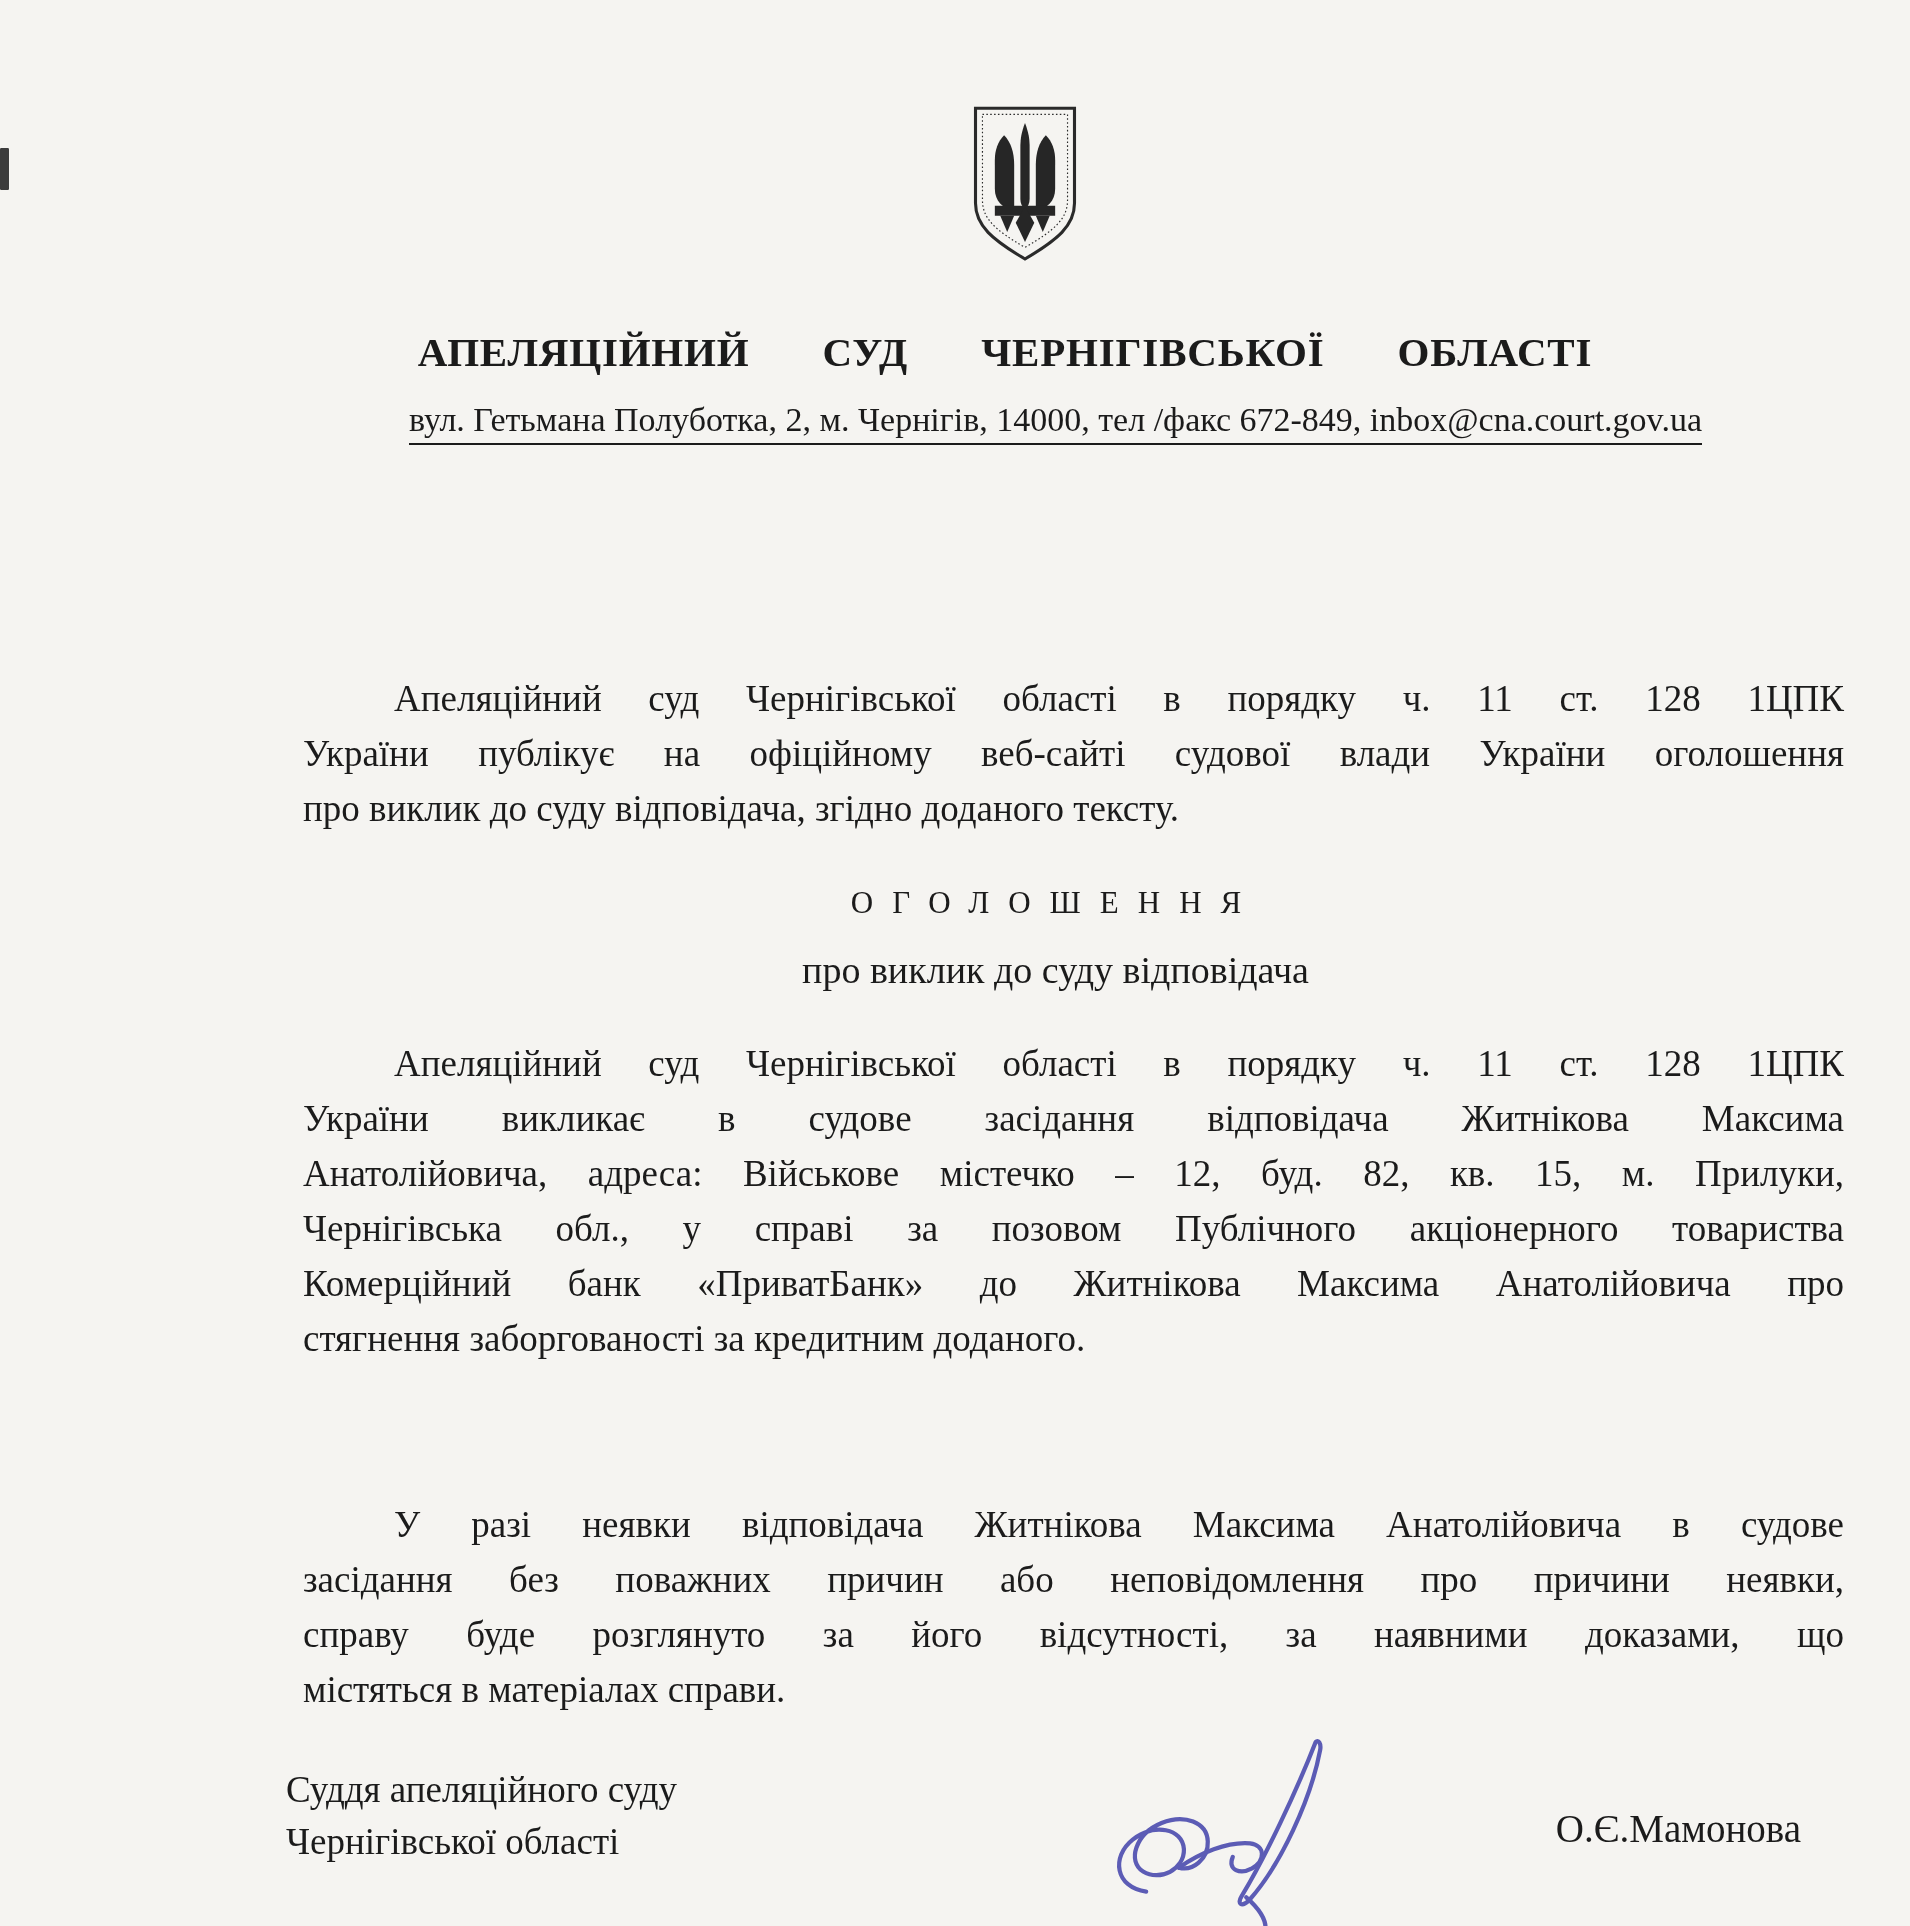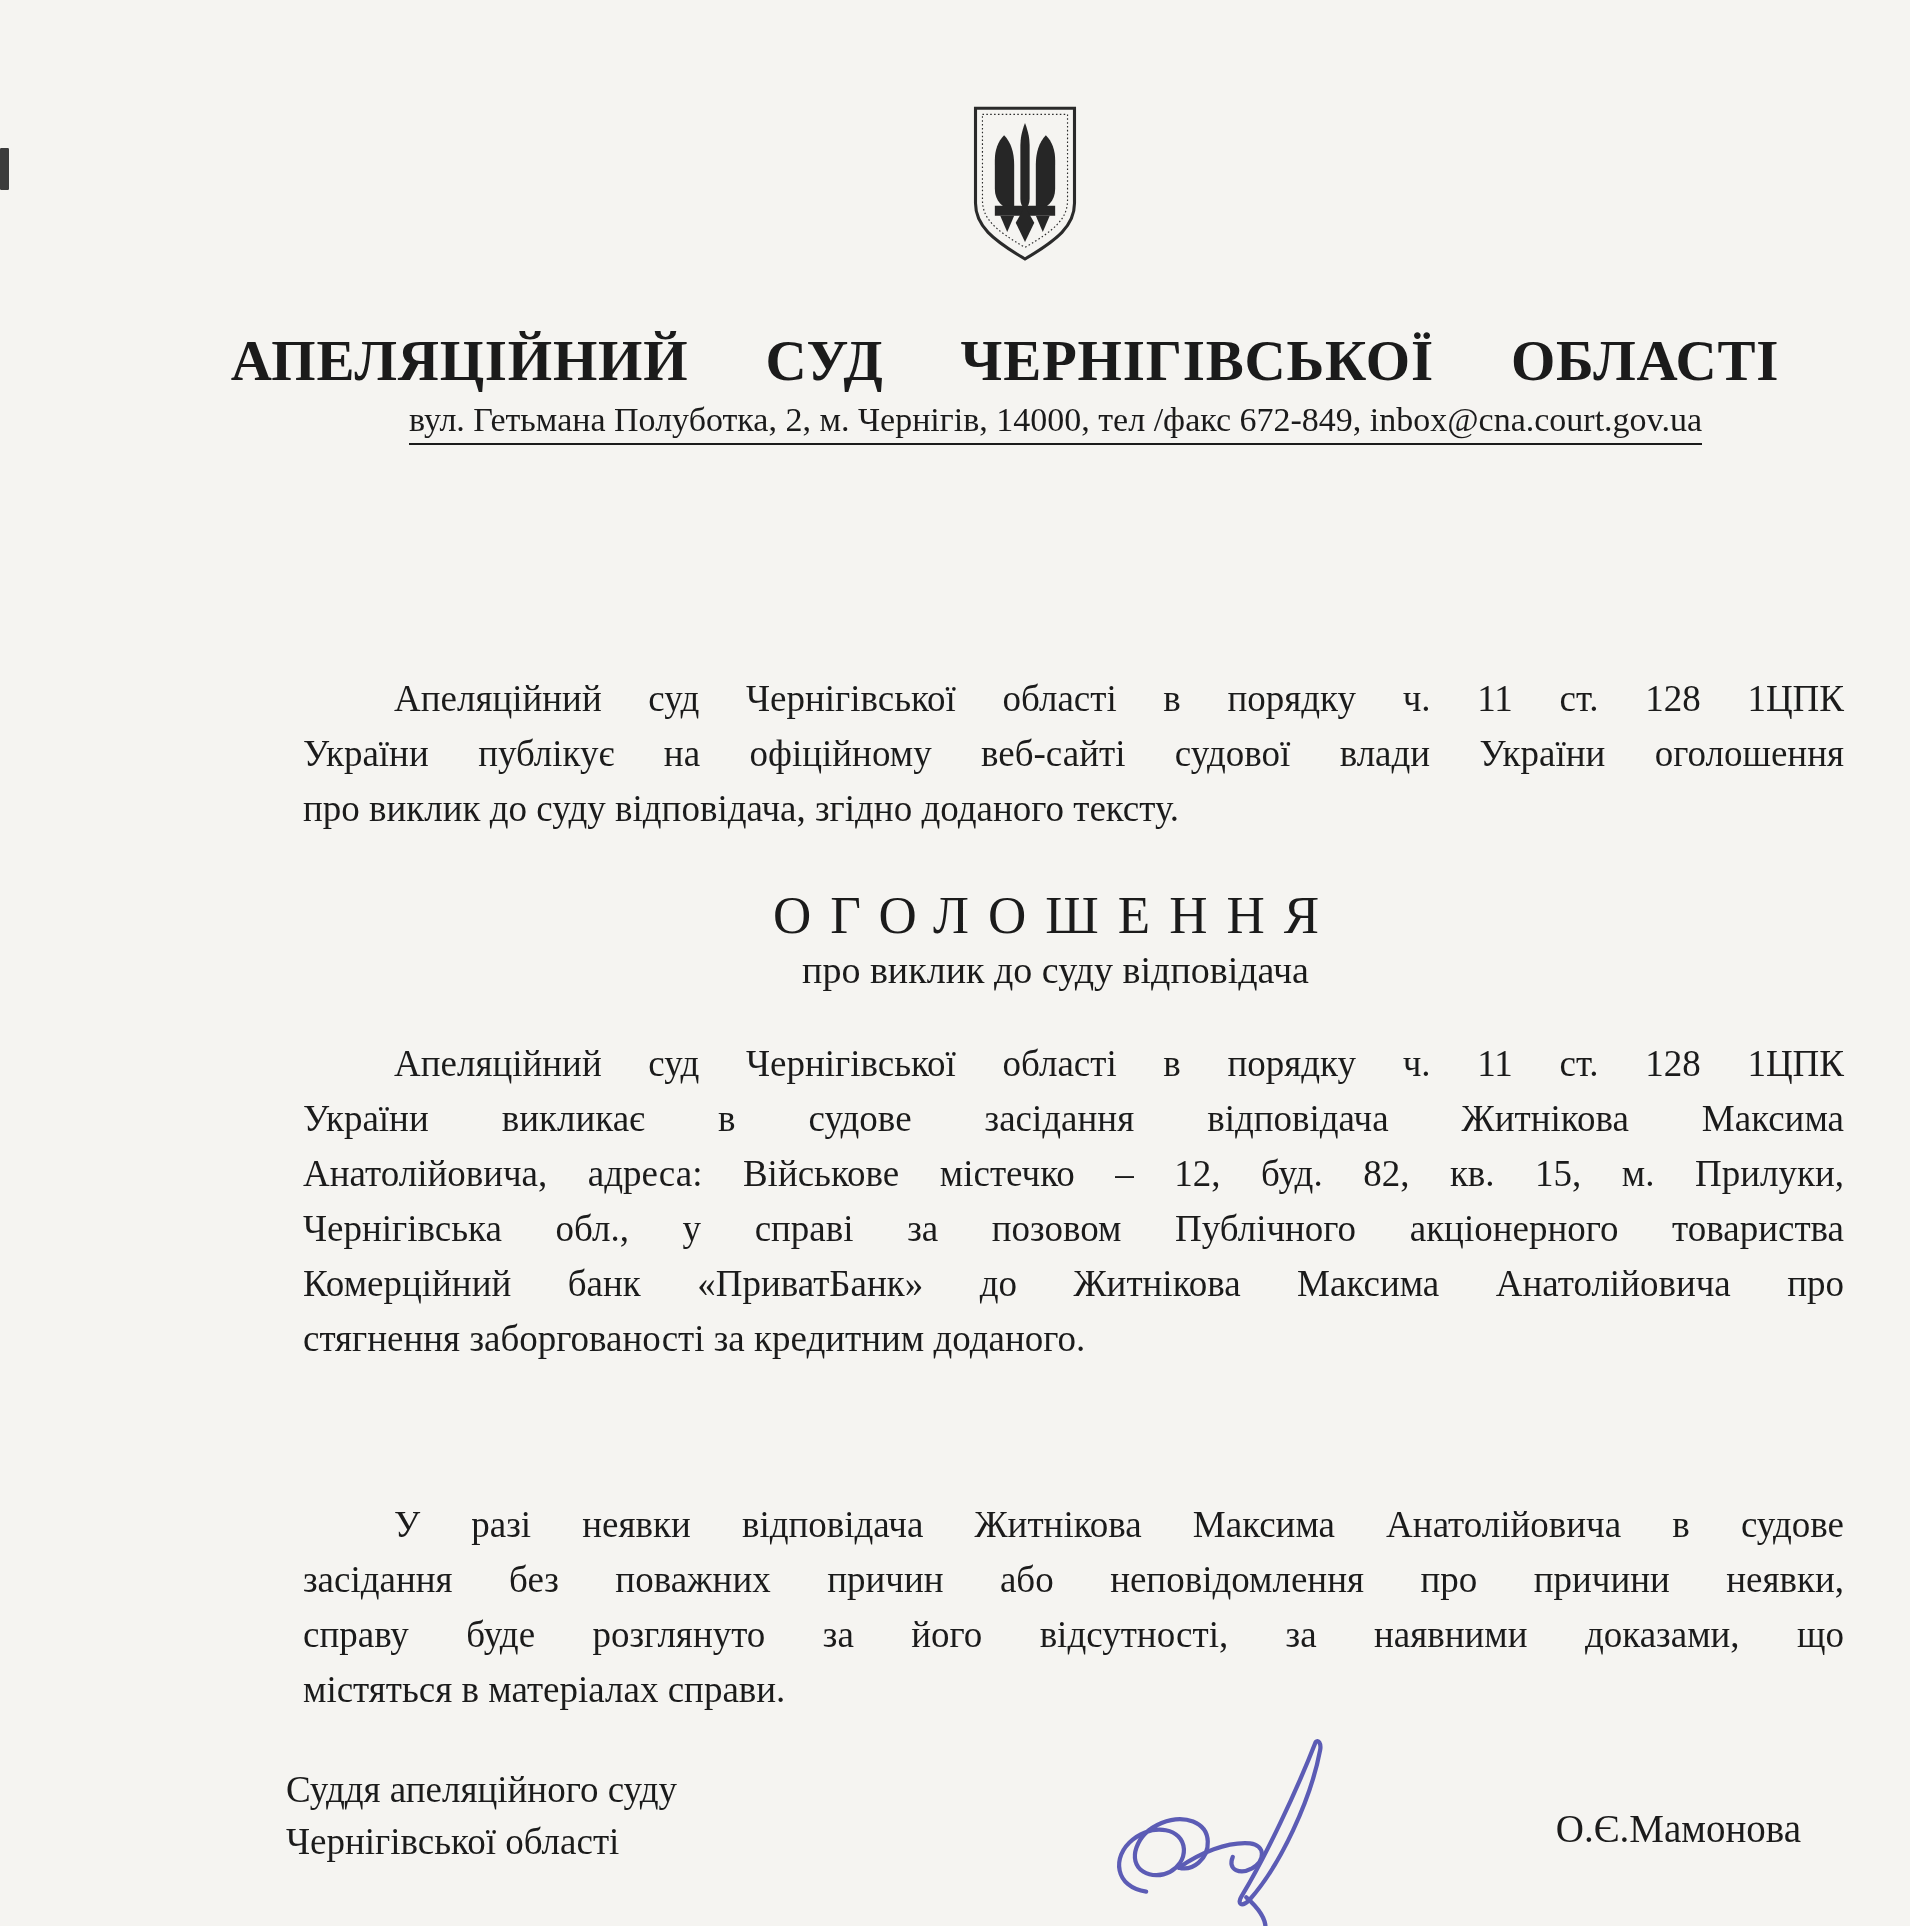--- a/index.html
+++ b/index.html
@@ -22,21 +22,21 @@
   .emblem {
     position: absolute;
     left: 967px; top: 101px;
     width: 116px; height: 166px;
   }
   .court-title {
     position: absolute;
     left: 146px; top: 328px; width: 1718px;
     text-align: center;
     font-weight: bold;
-    font-size: 57px;
+    font-size: 41px;
     letter-spacing: 0.8px;
     word-spacing: 62px;
     white-space: nowrap;
   }
   .address {
     position: absolute;
     left: 285px; top: 401px; width: 1541px;
     text-align: center;
     font-size: 34px;
     white-space: nowrap;
@@ -59,21 +59,21 @@
     font-size: 37px;
     line-height: 55px;
   }
   .para .just { text-align: justify; text-align-last: justify; white-space: nowrap; }
   .para .indent { margin-left: 91px; }
   .intro   { top: 671px; }
   .heading {
     position: absolute;
     left: 285px; top: 885px; width: 1541px;
     text-align: center;
-    font-size: 53px;
+    font-size: 31px;
     letter-spacing: 19px;
   }
   .subheading {
     position: absolute;
     left: 285px; top: 948px; width: 1541px;
     text-align: center;
     font-size: 38px;
   }
   .summons { top: 1036px; }
   .session { top: 1346px; }

